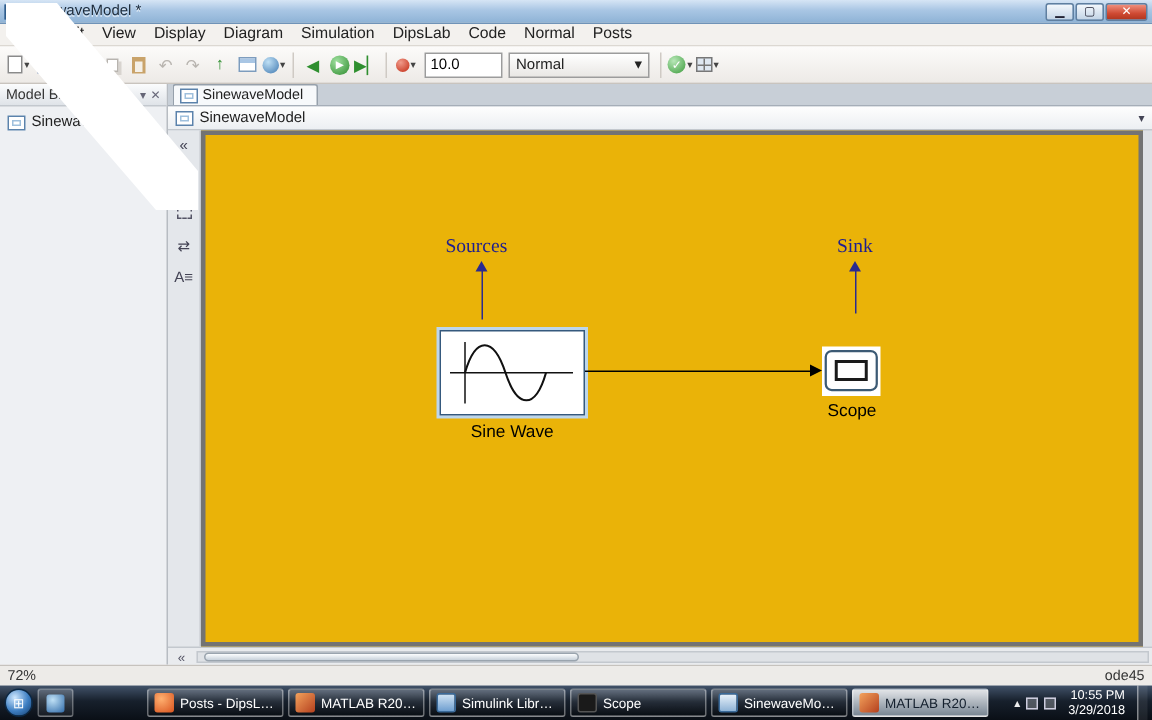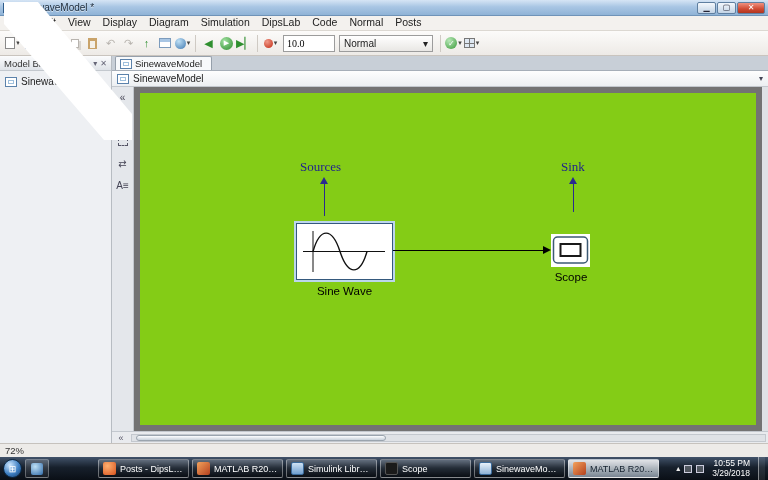--- a/index.html
+++ b/index.html
@@ -33,21 +33,21 @@
   .ic-win { width:12px; height:10px; border:1px solid #7d9cbd; background:#fff; }
   .ic-win::before { content:""; display:block; height:3px; background:#a9c6e4; }
   .ic-globe { width:11px; height:11px; border-radius:50%; background:radial-gradient(circle at 35% 30%,#bfe0f5,#3f78b0); }
   .grn { color:#2f8f2f; }
   .ic-run { width:13px; height:13px; border-radius:50%; background:radial-gradient(circle at 35% 30%,#9fe09f,#2e8b2e); color:#fff; font-size:7px; display:flex; align-items:center; justify-content:center; }
   .ic-rec { width:9px; height:9px; border-radius:50%; background:radial-gradient(circle at 35% 30%,#f09a8a,#c22a12); }
   .ic-check { width:12px; height:12px; border-radius:50%; background:radial-gradient(circle at 35% 30%,#b8e8b8,#3a9a3a); color:#fff; font-size:8px; display:flex; align-items:center; justify-content:center; }
   .ic-grid { width:11px; height:10px; border:1px solid #777; background:
       linear-gradient(#777,#777) 50% 0/1px 100% no-repeat,
       linear-gradient(#777,#777) 0 50%/100% 1px no-repeat,#dfe8f2; }
-  .time-input { width:52px; height:17px; font-size:10px; border:1px solid #9c9c9c; padding:0 3px; font-family:Liberation Serif, serif; margin:0 3px; }
+  .time-input { width:52px; height:17px; font-size:10px; border:1px solid #9c9c9c; padding:0 3px; font-family:Liberation Sans, sans-serif; margin:0 3px; }
   .mode-select { width:94px; height:17px; border:1px solid #9c9c9c; background:linear-gradient(#fff,#e9e7e4); display:flex; align-items:center; justify-content:space-between; padding:0 4px; font-size:10px; margin-right:3px; }
 
   
   .bodyrow { display:flex; height:387px; }
   .left-panel { width:112px; background:#eef0f3; border-right:1px solid #b7bcc2; display:flex; flex-direction:column; }
   .panel-header { height:15px; background:linear-gradient(#fbfcfd,#dfe3e8); border-bottom:1px solid #c3c8ce; display:flex; align-items:center; font-size:9.5px; padding:0 4px; color:#333; }
   .ph-ics { margin-left:auto; display:flex; gap:3px; font-size:8px; color:#667; }
   .tree { padding:4px 3px; font-size:10px; }
   .tree-item { display:flex; align-items:center; gap:4px; padding:1px 2px; }
   .mini-block { width:12px; height:10px; border:1px solid #5b82ab; background:#fff; position:relative; flex:0 0 auto; }
@@ -59,21 +59,21 @@
   .breadcrumb { height:16px; background:linear-gradient(#fefefe,#eceff2); border-bottom:1px solid #c3c8ce; display:flex; align-items:center; gap:4px; padding:0 5px; font-size:10px; }
   .bc-dd { margin-left:auto; font-size:8px; color:#445; }
 
   .content { flex:1; display:flex; min-height:0; }
   .toolstrip { width:22px; background:#e4e7eb; border-right:1px solid #c3c8ce; display:flex; flex-direction:column; align-items:center; padding-top:3px; gap:7px; color:#445; }
   .ts-ic { width:16px; height:15px; display:flex; align-items:center; justify-content:center; font-size:10px; }
   .mag { width:9px; height:9px; border:1.5px solid #556; border-radius:50%; position:relative; }
   .mag::after { content:""; position:absolute; width:5px; height:1.5px; background:#556; transform:rotate(45deg); right:-4px; bottom:-2px; }
   .fitbox { width:10px; height:8px; border:1px dashed #556; }
 
-  .canvas { flex:1; background:#84cc16; border:6px solid #737373; margin-right:6px; position:relative; overflow:hidden; }
+  .canvas { flex:1; background:#eab308; border:3px solid #737373; margin-right:6px; position:relative; overflow:hidden; }
   .annotation { position:absolute; font-family:"Liberation Serif",serif; font-size:13px; color:#1f1f8f; }
   .ann-line { position:absolute; width:1px; background:#2a2a8f; }
   .ann-head { position:absolute; width:0; height:0; border-left:4px solid transparent; border-right:4px solid transparent; border-bottom:7px solid #2a2a8f; }
   .blk-label { position:absolute; font-size:11.5px; color:#000; text-align:center; }
   .sine-block { position:absolute; left:156px; top:130px; width:97px; height:57px; background:#fff; border:1px solid #35597d; box-shadow:0 0 0 2px #bcd6ec; }
   .scope-block { position:absolute; left:411px; top:141px; width:39px; height:33px; background:#fff; }
   .wire { position:absolute; left:253px; top:157px; width:150px; height:1px; background:#000; }
   .wire-head { position:absolute; left:403px; top:153px; width:0; height:0; border-top:4.5px solid transparent; border-bottom:4.5px solid transparent; border-left:8px solid #000; }
 
   .hscroll { height:12px; background:#e9ebee; border-top:1px solid #c3c8ce; display:flex; align-items:center; padding:0 2px; gap:3px; }
@@ -282,20 +282,21 @@
       <span class="hs-collapse">«</span>
       <span class="hs-track">
         <span class="hs-thumb"></span>
       </span>
     </div>
   </div>
 </div>
 
 <div class="statusbar">
   <span>72%</span>
+  <span class="sb-right">ode45</span>
 </div>
 
 <div class="taskbar">
   <span class="orb">⊞</span>
   <span class="pin-btn">
       <span class="pin-ic"></span>
     </span>
 
   <span class="tb-btn" style="margin-left:46px;">
     <span class="app16 ic-posts"></span>

